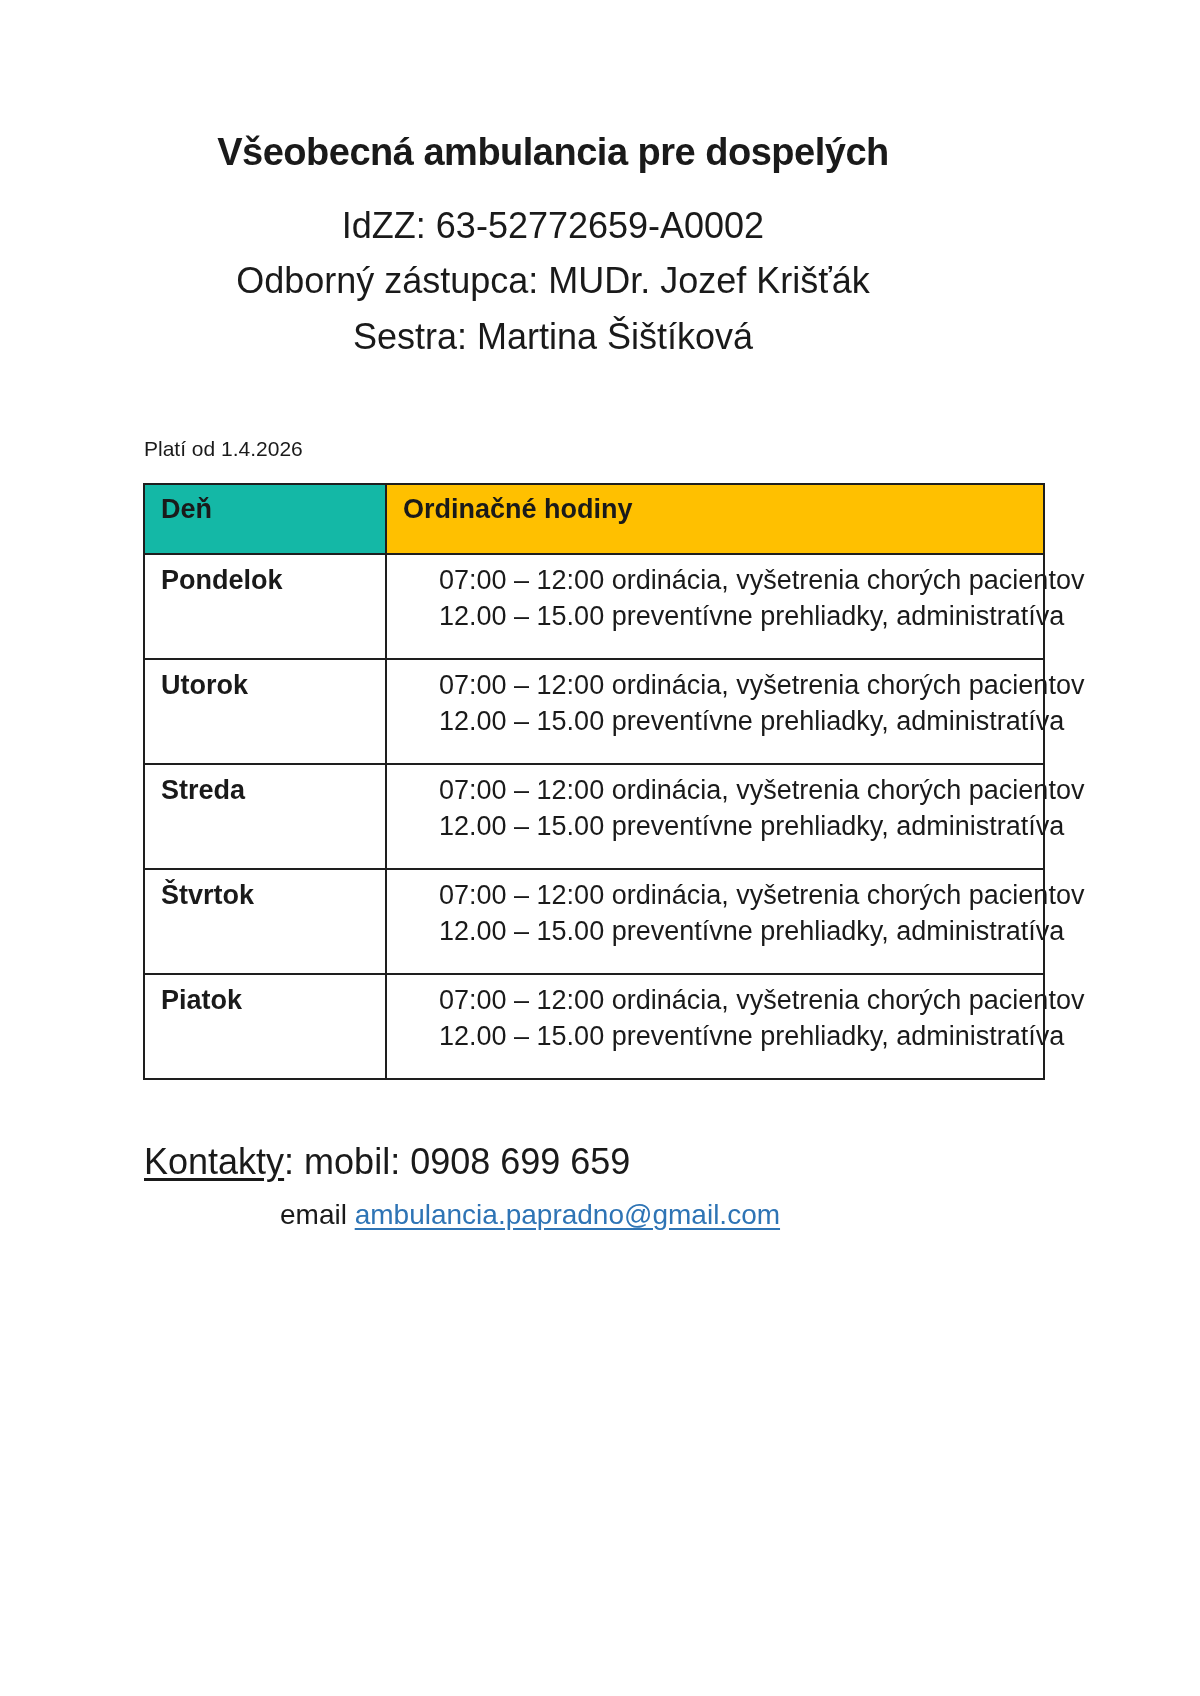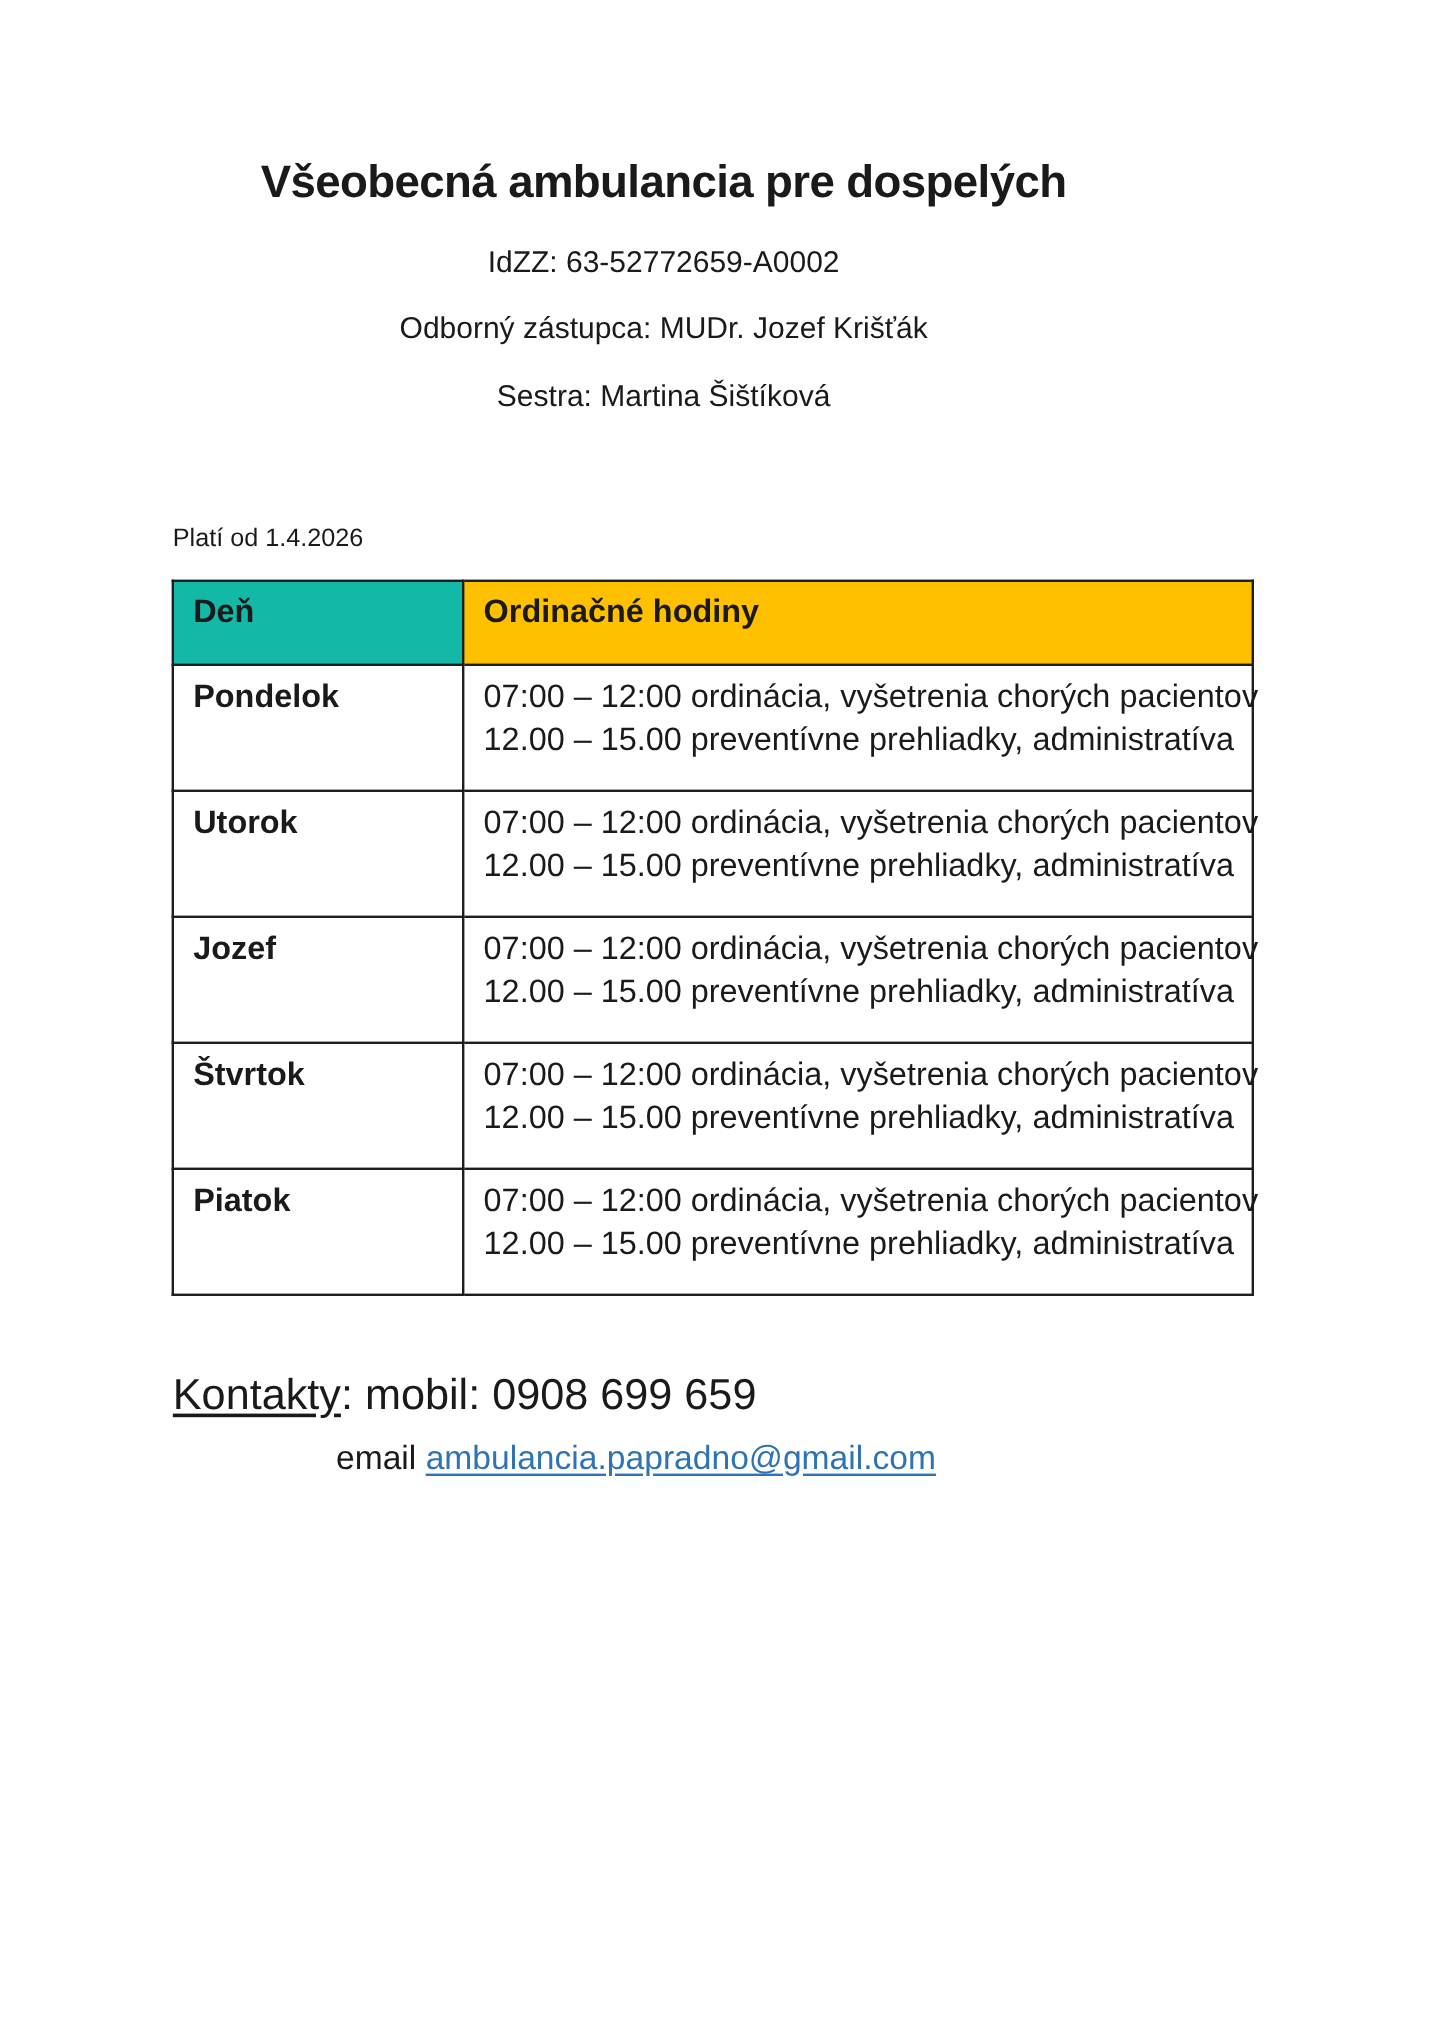--- a/index.html
+++ b/index.html
@@ -20,21 +20,21 @@
     width: 820px;
     text-align: center;
     white-space: nowrap;
   }
   .doc-title {
     top: 131px;
     font-size: 38px;
     font-weight: 700;
     letter-spacing: -0.5px;
   }
-  .sub-line { font-size: 25px; font-weight: 400; }
+  .sub-line { font-size: 36px; font-weight: 400; }
   .sub-1 { top: 205px; }
   .sub-2 { top: 260px; text-align: center; }
   .sub-3 { top: 316px; }
   .valid-from {
     position: absolute;
     left: 144px;
     top: 437px;
     font-size: 21px;
   }
   table.schedule {
@@ -54,21 +54,21 @@
     font-size: 27px;
     padding: 7px 14px 0 16px;
   }
   table.schedule th {
     height: 70px;
     font-weight: 700;
     padding-top: 9px;
   }
   table.schedule td { height: 105px; line-height: 36px; }
   td.day-cell { font-weight: 700; }
-  .hours-line { display: block; white-space: nowrap; }
+  .hours-line { display: block; white-space: nowrap; margin-left: 36px; }
   .contacts-mobile {
     position: absolute;
     left: 144px;
     top: 1141px;
     font-size: 36px;
     white-space: nowrap;
   }
   .kontakty-label { text-decoration: underline; text-underline-offset: 4px; }
   .contacts-email {
     position: absolute;
@@ -118,21 +118,21 @@
         </td>
       </tr>
       <tr>
         <td class="day-cell">Utorok</td>
         <td>
           <span class="hours-line">07:00 – 12:00 ordinácia, vyšetrenia chorých pacientov</span>
           <span class="hours-line">12.00 – 15.00 preventívne prehliadky, administratíva</span>
         </td>
       </tr>
       <tr>
-        <td class="day-cell">Jozef</td>
+        <td class="day-cell">Streda</td>
         <td>
           <span class="hours-line">07:00 – 12:00 ordinácia, vyšetrenia chorých pacientov</span>
           <span class="hours-line">12.00 – 15.00 preventívne prehliadky, administratíva</span>
         </td>
       </tr>
       <tr>
         <td class="day-cell">Štvrtok</td>
         <td>
           <span class="hours-line">07:00 – 12:00 ordinácia, vyšetrenia chorých pacientov</span>
           <span class="hours-line">12.00 – 15.00 preventívne prehliadky, administratíva</span>

